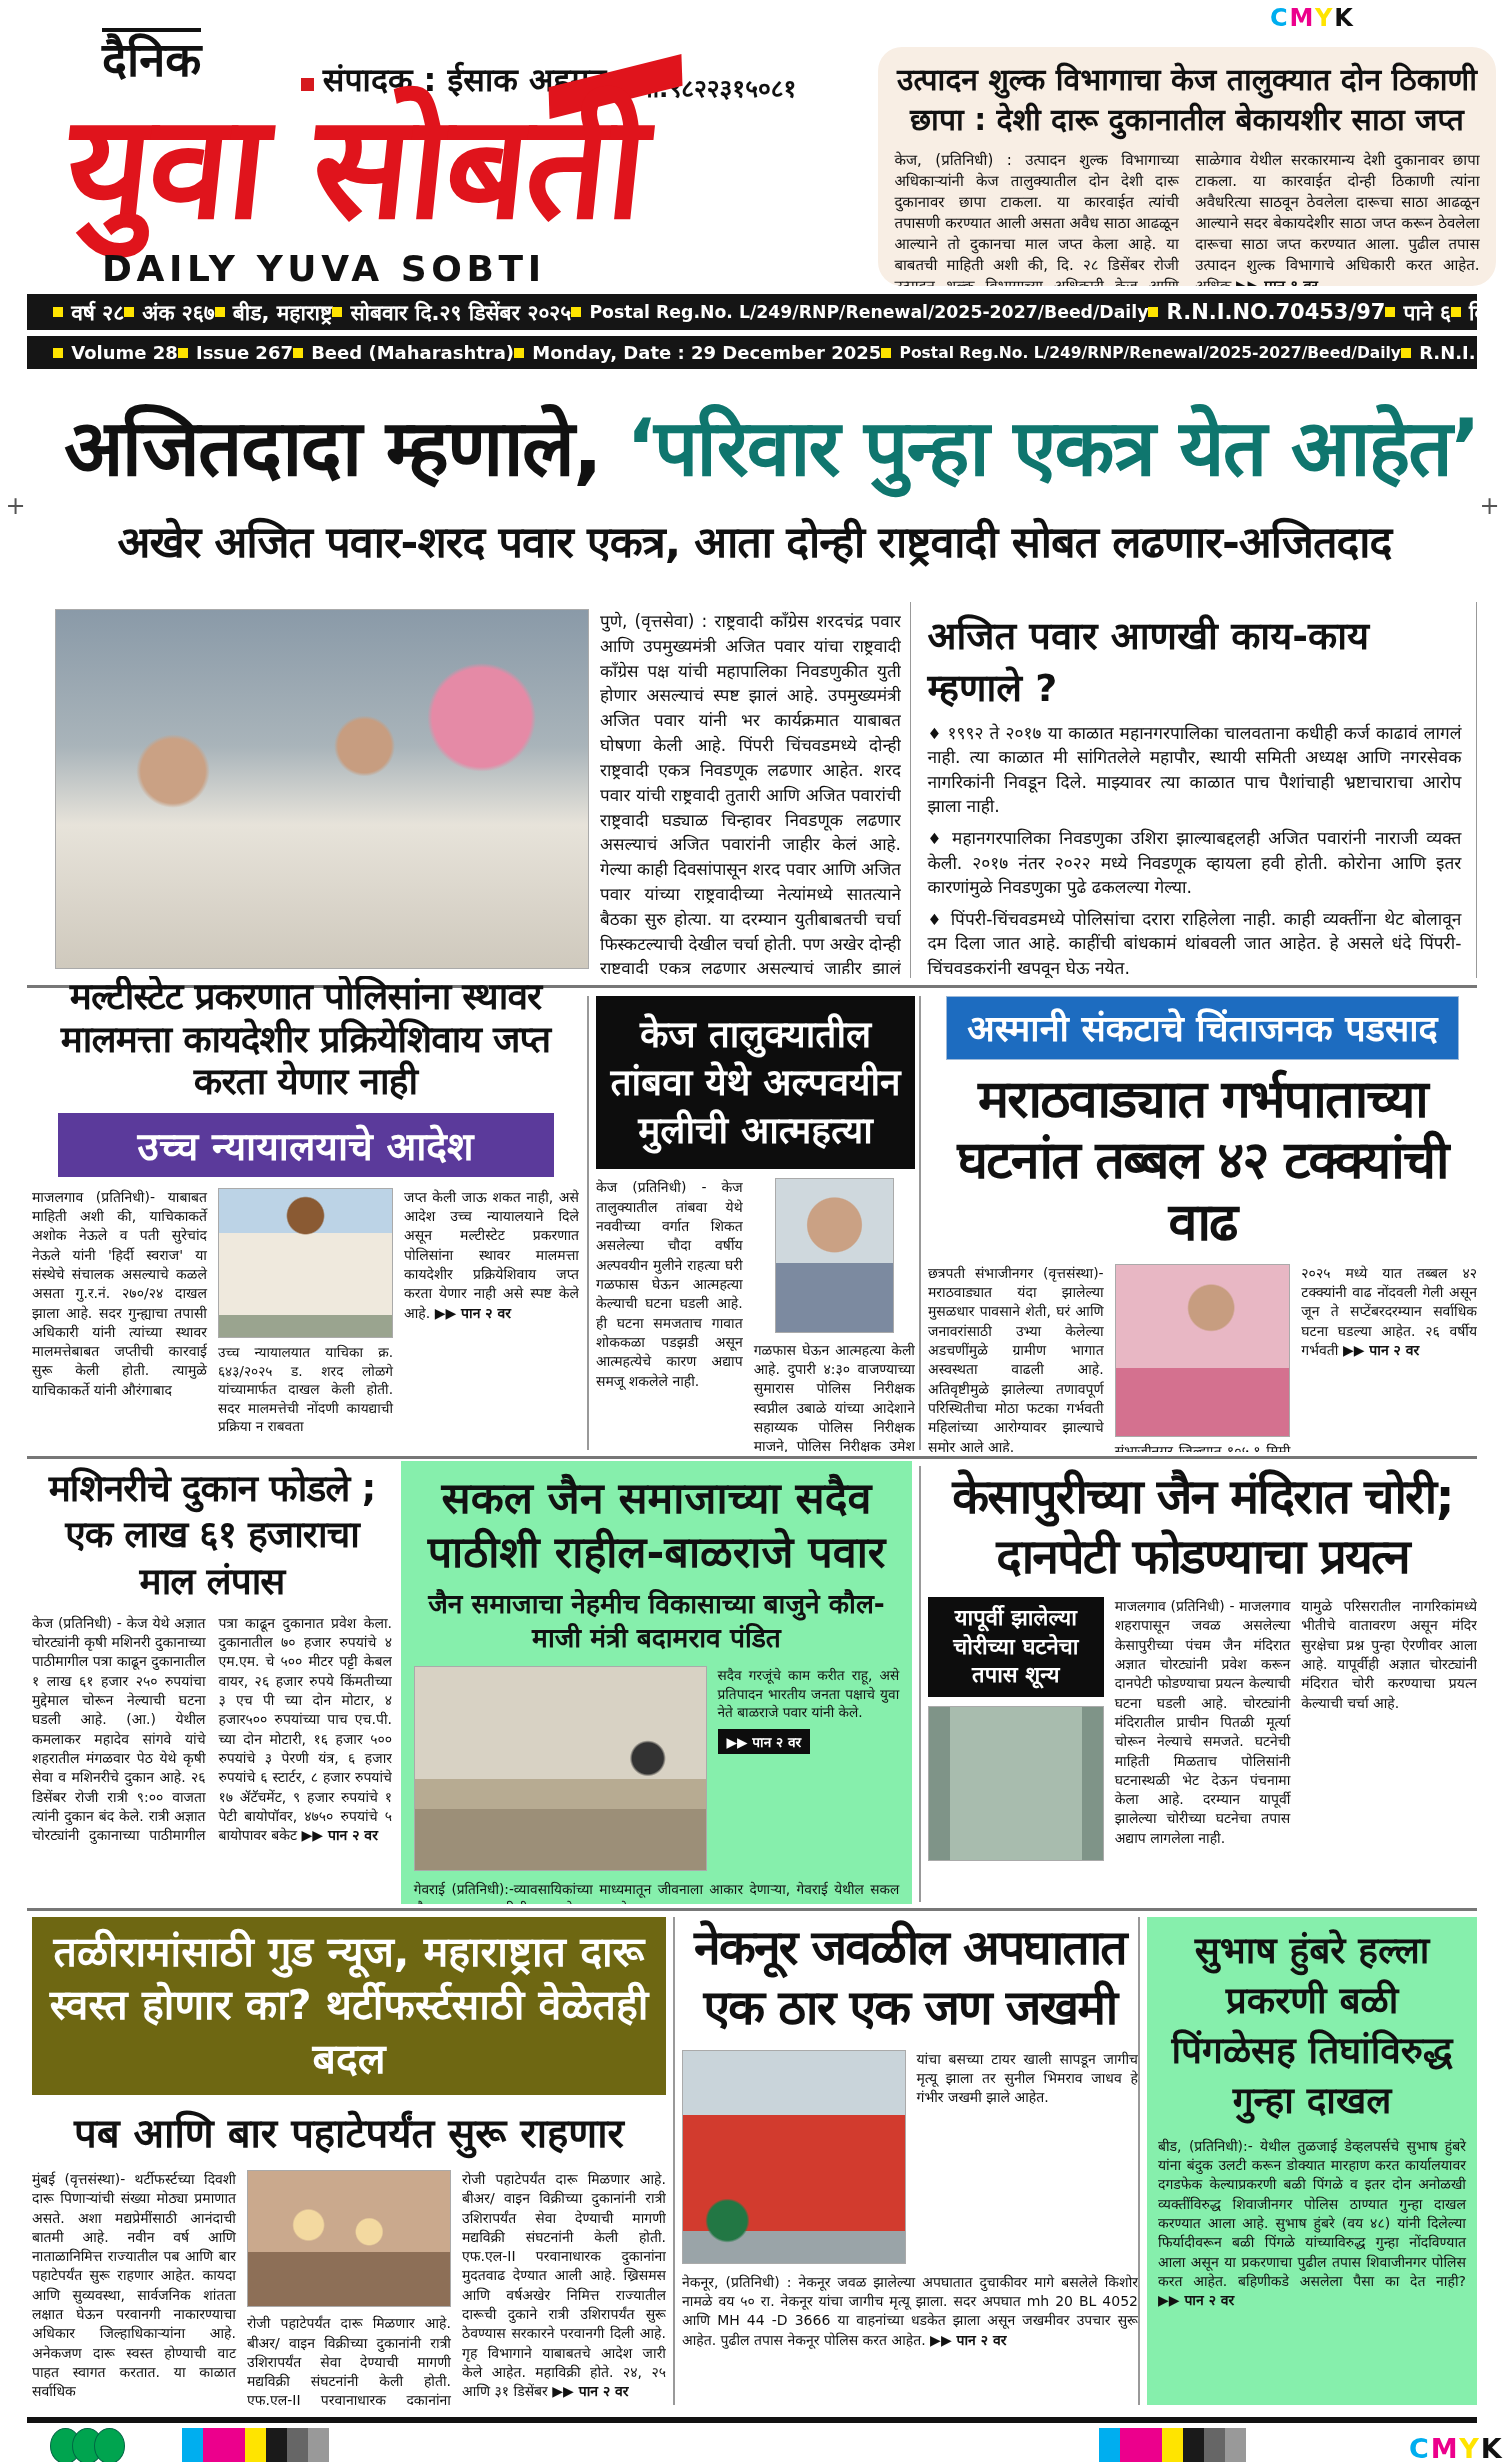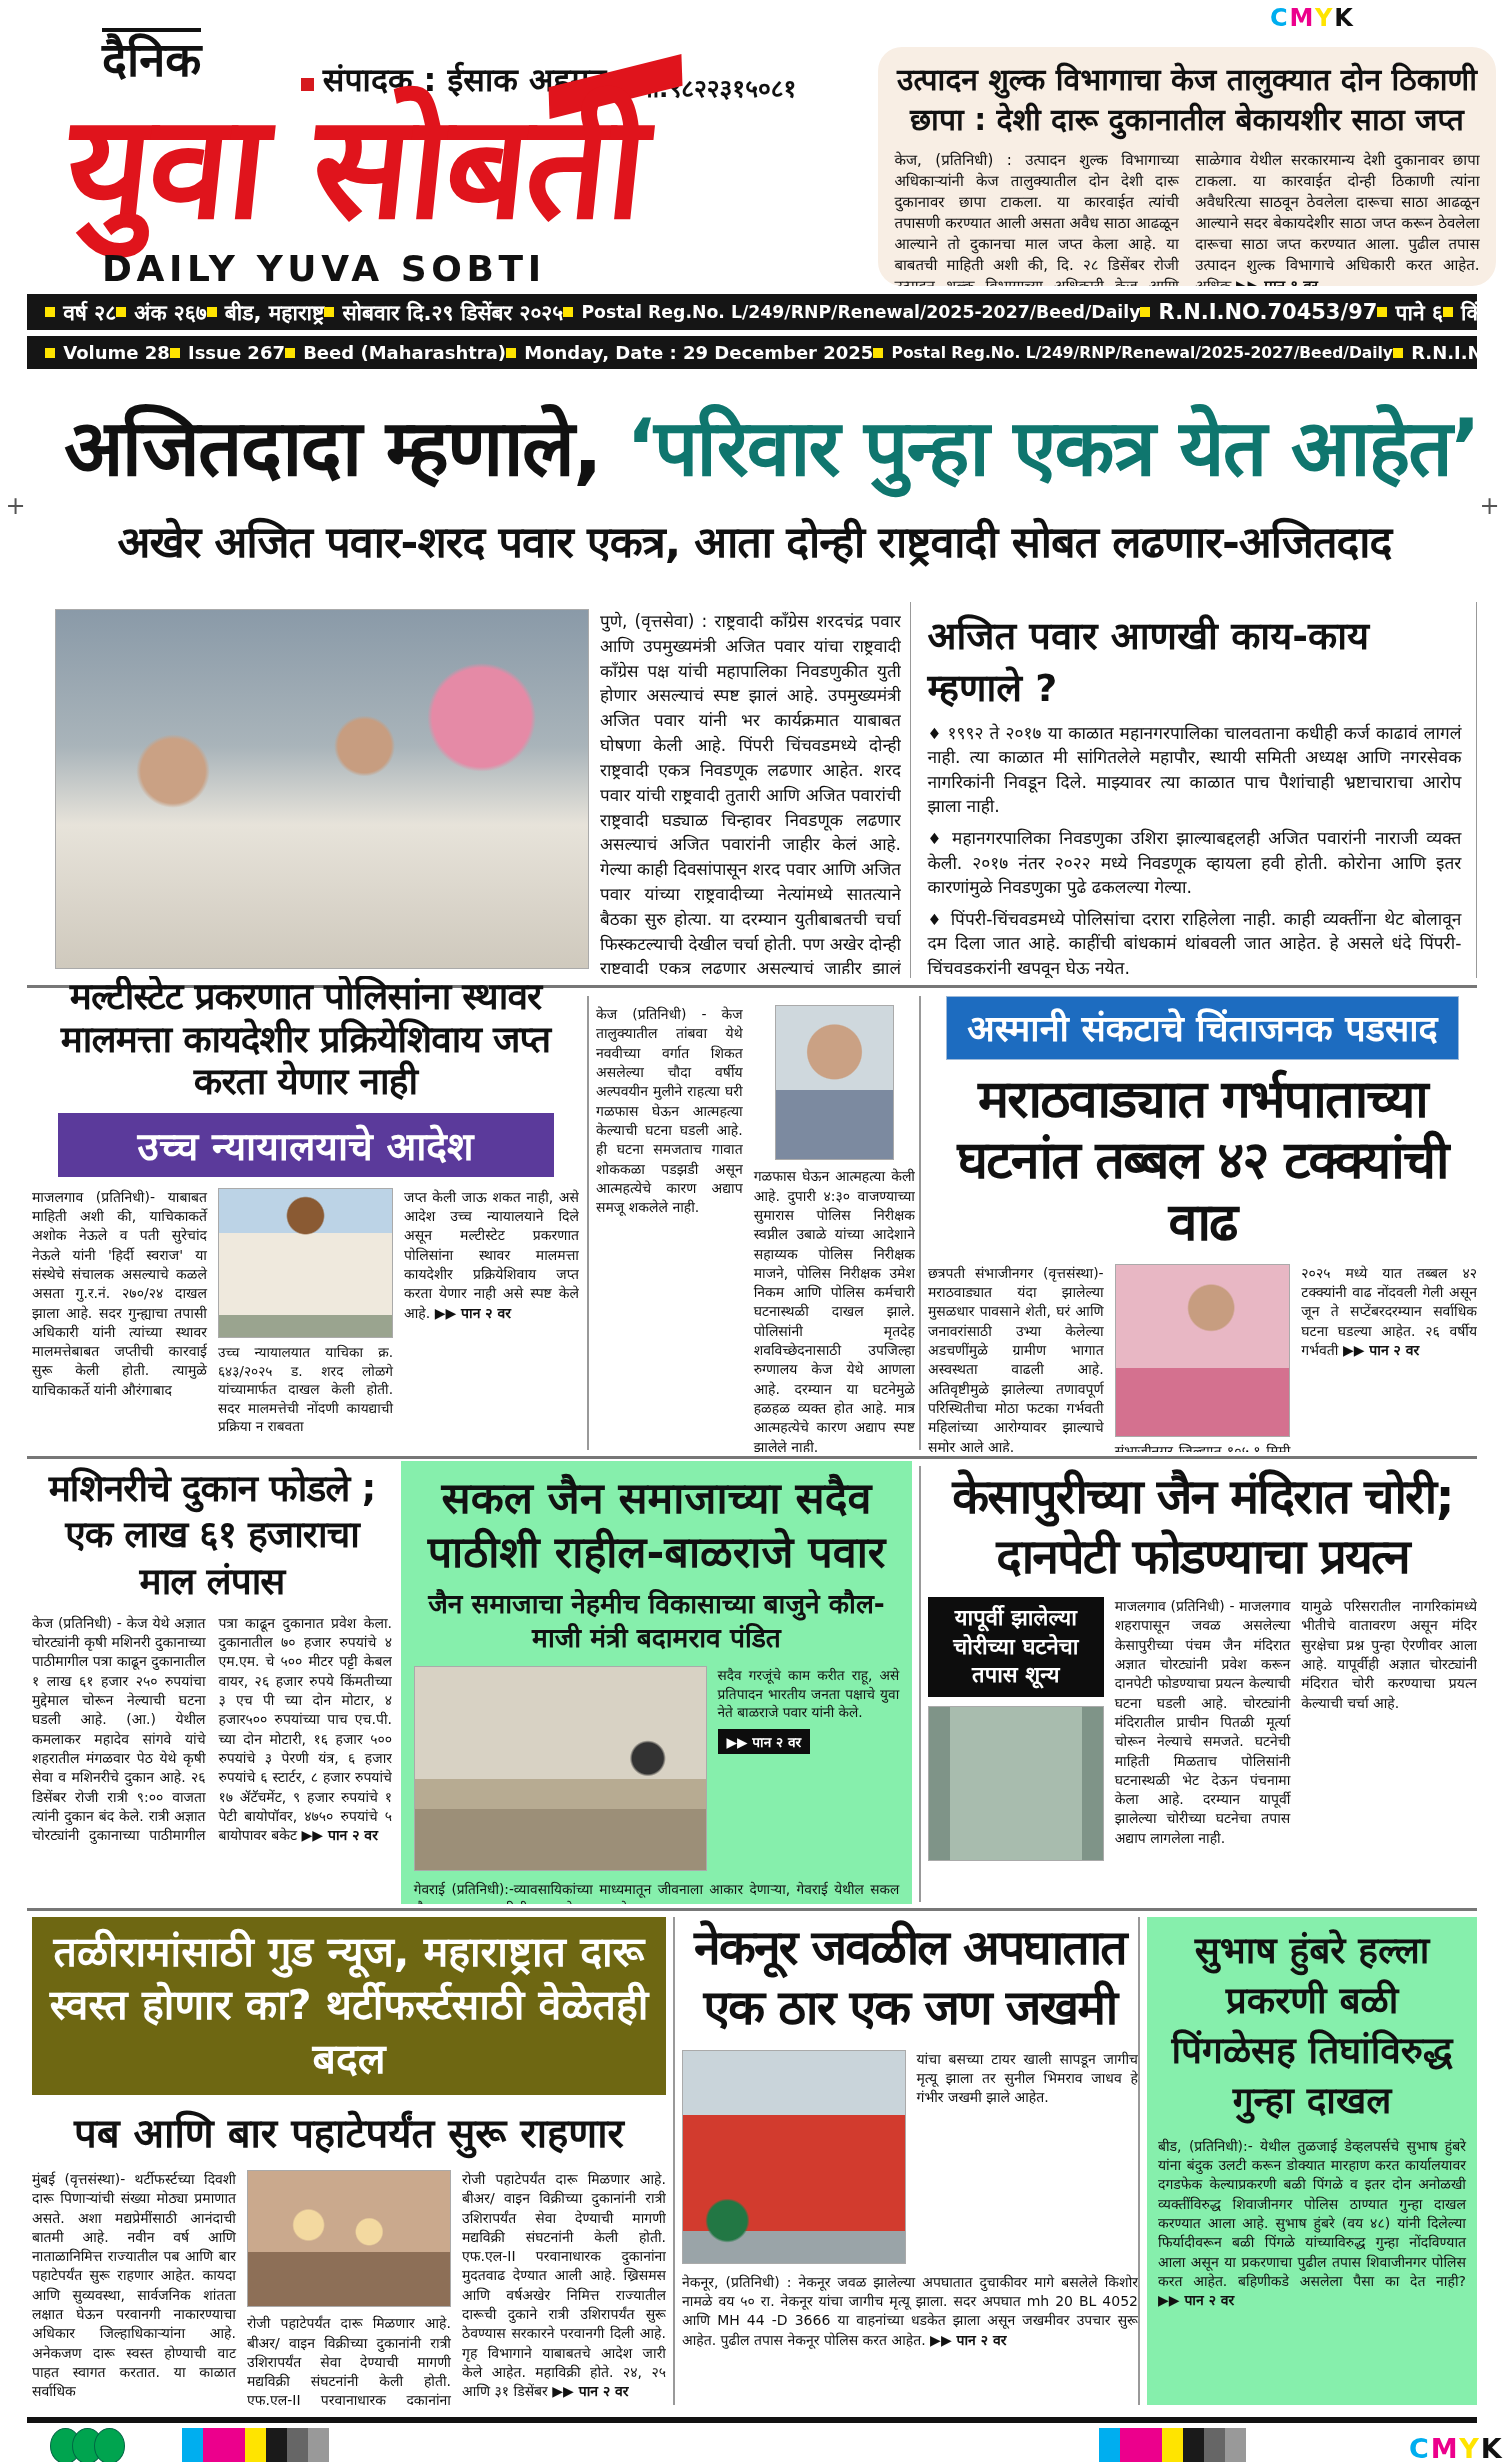--- a/index.html
+++ b/index.html
@@ -21,21 +21,21 @@
   .red-sq { display:inline-block; width:12.8px; height:12.8px; background:#d6191e; margin-right:9px; }
   .mast-mobile { font-size:24.6px; font-weight:bold; }
   .mast-title { font-size:144px; font-weight:800; color:#e0141c; transform:skewX(-6deg); letter-spacing:-1.8px; white-space:nowrap; line-height:1; }
   .mast-flag { width:137px; height:31px; background:#e0141c; transform:rotate(-14deg) skewX(-12deg); }
   .mast-sub { font-size:36px; font-weight:800; letter-spacing:4.6px; }
 
   .topright-box { background:#f8eee4; padding:12.8px 16.4px; }
   .topright-box h2 { font-size:30px; line-height:1.35; text-align:center; font-weight:800; }
   .topright-cols { margin-top:9px; column-count:2; column-gap:16.4px; font-size:15px; line-height:1.4; }
 
-  .infobar { background:#151515; color:#fff; display:flex; align-items:center; justify-content:space-between; padding:0 18px; }
+  .infobar { background:#151515; color:#fff; display:flex; align-items:center; justify-content:space-between; padding:0 26px; }
   .seg { display:flex; align-items:center; white-space:nowrap; }
   .ysq { width:10px; height:10px; background:#ffe400; margin-right:8.2px; flex:0 0 auto; }
   .infobar.mr .seg { font-size:21px; font-weight:bold; }
   .infobar.en .seg { font-size:18px; font-weight:bold; }
 
   
   .lead-head { font-size:78px; font-weight:800; white-space:nowrap; letter-spacing:-1.8px; }
   .lead-head .red { color:#0f766e; }
   .lead-sub { font-size:43px; font-weight:800; text-align:center; white-space:nowrap; letter-spacing:-0.9px; }
   .lead-body { font-size:17px; line-height:1.46; }
@@ -248,20 +248,21 @@
       <div class="smallbody jt" style="flex:1;">
         <span>जप्त केली जाऊ शकत नाही, असे आदेश उच्च न्यायालयाने दिले असून मल्टीस्टेट प्रकरणात पोलिसांना स्थावर मालमत्ता कायदेशीर प्रक्रियेशिवाय जप्त करता येणार नाही असे स्पष्ट केले आहे.</span>
         <span class="more">▶▶ पान २ वर</span>
       </div>
     </div>
   </div>
 
   <div class="abs vrule" style="left:587px;top:996px;height:454px;"></div>
 
   <div class="abs" style="left:596px;top:996px;width:319px;height:456px;overflow:hidden;">
+    <div class="blackbox-head">केज तालुक्यातील तांबवा येथे अल्पवयीन मुलीची आत्महत्या</div>
     <div style="display:flex; gap:11px; margin-top:9px;">
       <div class="smallbody jt" style="flex:1;">केज (प्रतिनिधी) - केज तालुक्यातील तांबवा येथे नववीच्या वर्गात शिकत असलेल्या चौदा वर्षीय अल्पवयीन मुलीने राहत्या घरी गळफास घेऊन आत्महत्या केल्याची घटना घडली आहे. ही घटना समजताच गावात शोककळा पडझडी असून आत्महत्येचे कारण अद्याप समजू शकलेले नाही.</div>
       <div style="flex:1.1;">
         <div class="photo ph-girl" style="width:119px;height:155px;margin:0 auto;"></div>
         <div class="smallbody jt" style="margin-top:7.3px;">गळफास घेऊन आत्महत्या केली आहे. दुपारी ४:३० वाजण्याच्या सुमारास पोलिस निरीक्षक स्वप्नील उबाळे यांच्या आदेशाने सहाय्यक पोलिस निरीक्षक माजने, पोलिस निरीक्षक उमेश निकम आणि पोलिस कर्मचारी घटनास्थळी दाखल झाले. पोलिसांनी मृतदेह शवविच्छेदनासाठी उपजिल्हा रुग्णालय केज येथे आणला आहे. दरम्यान या घटनेमुळे हळहळ व्यक्त होत आहे. मात्र आत्महत्येचे कारण अद्याप स्पष्ट झालेले नाही.</div>
       </div>
     </div>
   </div>
 
   <div class="abs vrule" style="left:919px;top:996px;height:454px;"></div>

